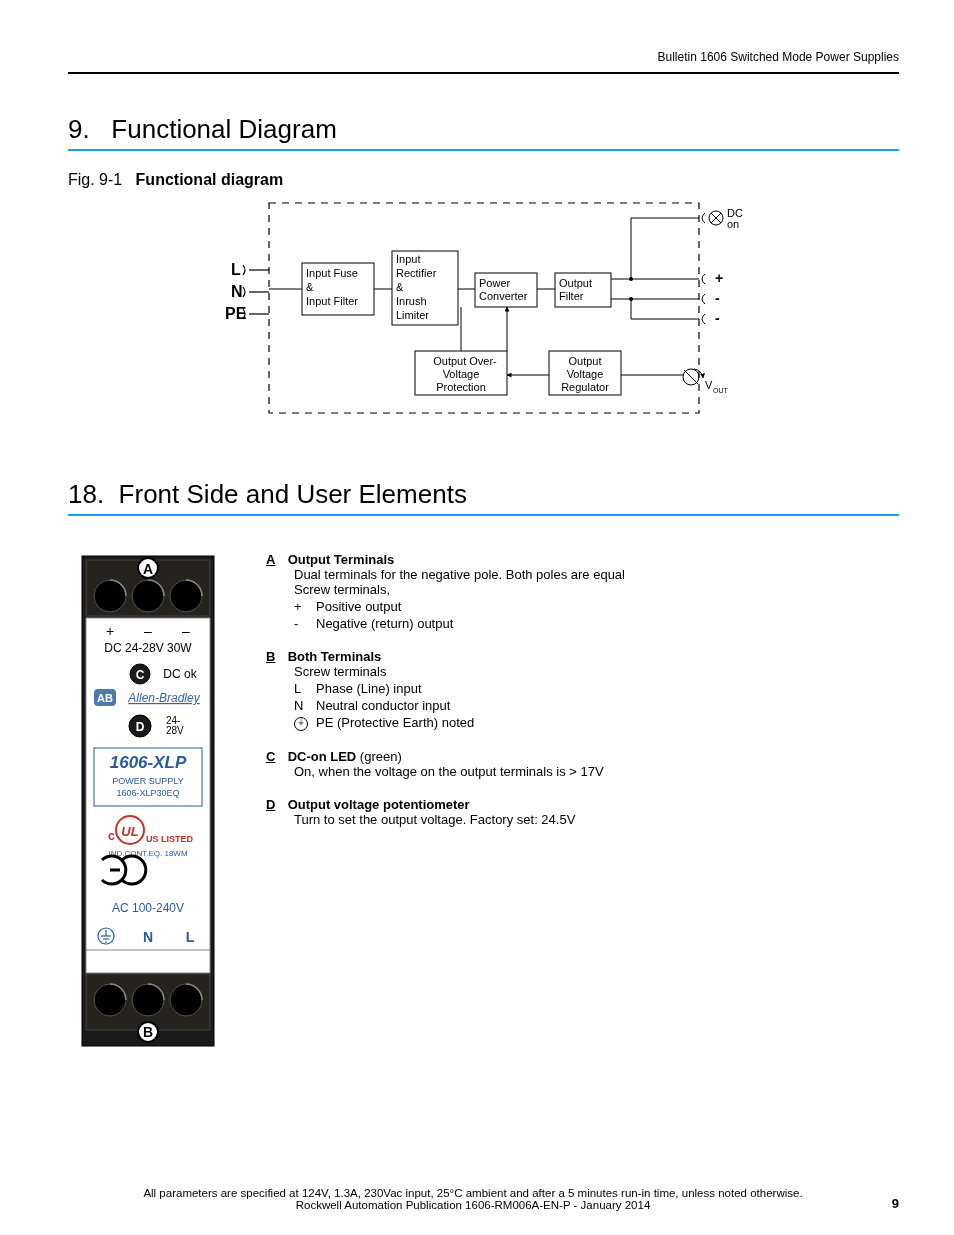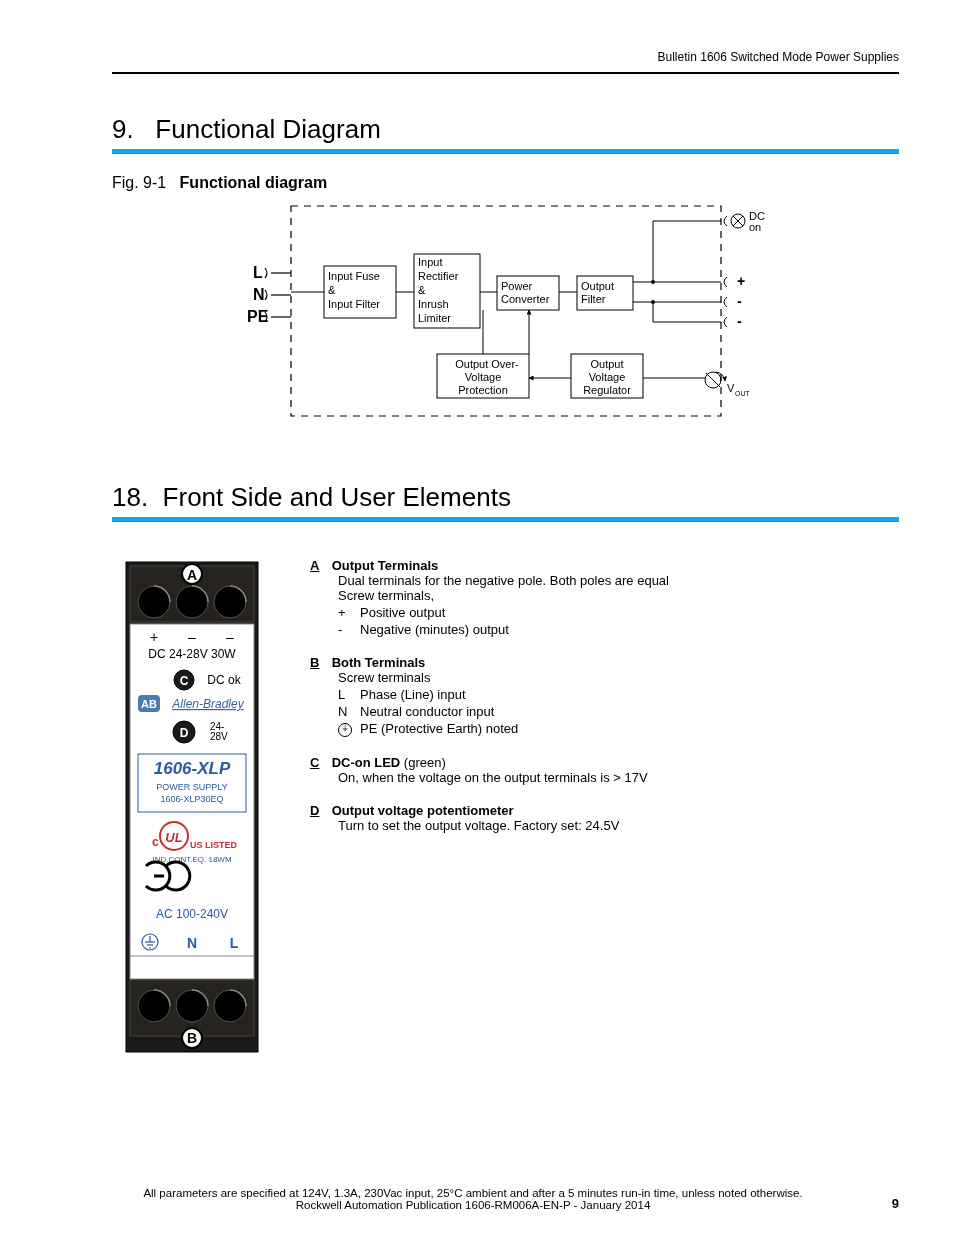--- a/index.html
+++ b/index.html
@@ -7,42 +7,42 @@
     padding: 0;
     font-family: Arial, Helvetica, sans-serif;
     background: #fff;
     color: #000;
     width: 954px;
     height: 1235px;
     position: relative;
     box-sizing: border-box;
   }
   .page {
-    padding: 50px 55px 30px 112px;
+    padding: 50px 55px 30px 68px;
     box-sizing: border-box;
     height: 100%;
     position: relative;
   }
   .header-text {
     text-align: right;
     font-size: 12px;
     margin-bottom: 8px;
   }
   .hr-top {
     border: none;
     border-top: 2px solid #000;
     margin: 0 0 40px 0;
   }
   h2.section {
     font-family: "Segoe UI", Arial, sans-serif;
     font-weight: 400;
     font-size: 26px;
     margin: 0 0 6px 0;
     padding-bottom: 4px;
-    border-bottom: 5px solid #0ea5e9;
+    border-bottom: 2px solid #0ea5e9;
   }
   .fig-caption {
     text-align: left;
     font-size: 16px;
     margin: 20px 0 6px 0;
   }
   .fig-caption b { font-weight: 700; }
   .diagram {
     margin: 0 auto 50px auto;
     width: 530px;
@@ -304,21 +304,21 @@
         <span class="title">Output Terminals</span>
         <div class="sub">
           <div>Dual terminals for the negative pole. Both poles are equal</div>
           <div>Screw terminals,</div>
           <div class="row">
               <span class="sym">+</span>
               <span>Positive output</span>
             </div>
           <div class="row">
               <span class="sym">-</span>
-              <span>Negative (minutes) output</span>
+              <span>Negative (return) output</span>
             </div>
         </div>
       </div>
 
       <div class="item">
         <span class="key">B</span>
         <span class="title">Both Terminals</span>
         <div class="sub">
           <div>Screw terminals</div>
           <div class="row">

